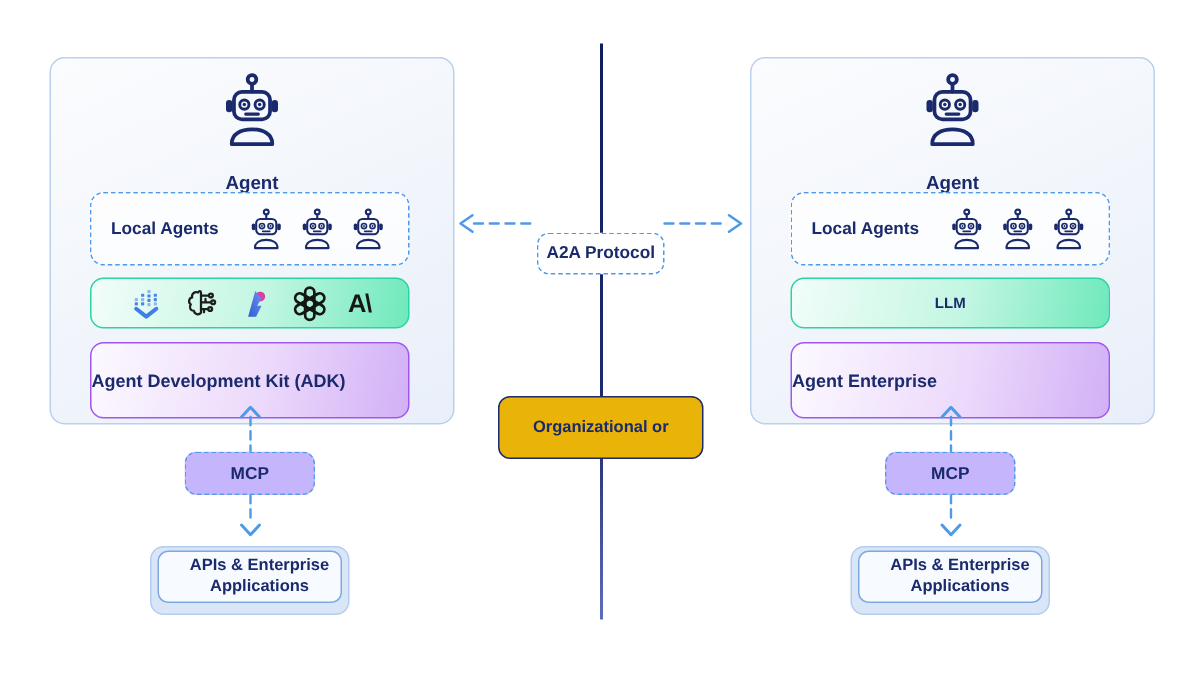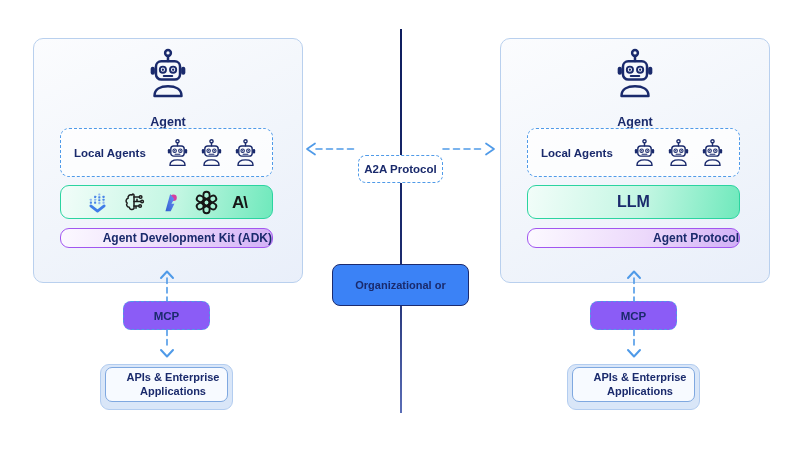--- a/index.html
+++ b/index.html
@@ -26,58 +26,58 @@
   }
   .local-label{font-size:11.5px;font-weight:700;color:#1a2a6c;white-space:nowrap;text-align:right;}
   .mini-robots{display:flex;gap:7px;align-items:center;}
   .robot-small{width:27px;height:29px;display:block;}
 
   .model-box{
     top:146px;height:34px;border:1.5px solid #2bd4a0;border-radius:9px;
     background:linear-gradient(100deg,#f2fdf9 0%,#c2f6e2 55%,#6fe9bc 100%);
     display:flex;align-items:center;justify-content:center;gap:13px;
   }
-  .model-box .llm-label{font-size:16px;font-weight:700;color:#1a2a6c;}
+  .model-box .llm-label{font-size:10px;font-weight:700;color:#1a2a6c;}
   .logo{height:24px;display:flex;align-items:center;justify-content:center;}
   .anthropic-glyph{font-size:17px;font-weight:800;color:#161616;letter-spacing:-1px;line-height:1;}
 
   .framework-box{
-    top:189px;height:20px;border:1.5px solid #a256f0;border-radius:9px;
+    top:189px;height:51px;border:1.5px solid #a256f0;border-radius:9px;
     background:linear-gradient(100deg,#fcf9ff 0%,#ecd9fb 55%,#d2b0f6 100%);
-    display:flex;align-items:center;justify-content:flex-end;
+    display:flex;align-items:center;justify-content:flex-start;
   }
   .framework-label{font-size:12px;font-weight:700;color:#1a2a6c;}
 
   
   .center-line{
     position:absolute;left:400px;top:29px;width:2px;height:384px;z-index:0;
     background:linear-gradient(180deg,#0e1d5e 0%,#1d2c70 65%,#5b6eb7 100%);
   }
   .a2a-box{
     position:absolute;left:358px;top:135px;width:85px;height:28px;z-index:2;
     background:#ffffff;border:1.6px dashed #4f9ae8;border-radius:8px;box-sizing:border-box;
     display:flex;align-items:center;justify-content:center;margin-top:20px;
   }
   .a2a-label{font-size:11.5px;font-weight:700;color:#1a2a6c;white-space:nowrap;}
   .boundary-box{
     position:absolute;left:332px;top:264px;width:137px;height:42px;z-index:2;
-    background:#3b82f6;border:1.6px solid #1c2b6e;border-radius:8px;box-sizing:border-box;
+    background:#eab308;border:1.6px solid #1c2b6e;border-radius:8px;box-sizing:border-box;
     display:flex;flex-direction:column;align-items:center;justify-content:center;line-height:1.3;
   }
   .boundary-box span{font-size:11px;font-weight:700;color:#1a2a6c;white-space:nowrap;}
 
   .h-arrows{position:absolute;left:303px;top:140px;width:195px;height:18px;z-index:1;}
   .v-connector{position:absolute;top:264px;width:22px;height:100px;z-index:1;}
   .v-connector-left{left:156px;}
   .v-connector-right{left:623px;}
 
   
   .mcp-box{
     position:absolute;top:301px;width:87px;height:29px;z-index:2;
-    background:#8b5cf6;border:1.6px dashed #4f9ae8;border-radius:8px;box-sizing:border-box;
+    background:#c4b5fd;border:1.6px dashed #4f9ae8;border-radius:8px;box-sizing:border-box;
     display:flex;align-items:center;justify-content:center;
   }
   .mcp-left{left:123px;}
   .mcp-right{left:590px;}
   .mcp-label{font-size:11.5px;font-weight:700;color:#1a2a6c;}
 
   .apis-stack{
     position:absolute;top:364px;width:133px;height:46px;z-index:2;
     background:#d9e6f8;border:1px solid #b3cdf0;border-radius:9px;box-sizing:border-box;
     padding:2px 4px 7px 4px;
@@ -244,21 +244,21 @@
             <use href="#robot"></use>
           </svg>
       </span>
     </div>
 
     <div class="inner-box model-box">
       <span class="llm-label">LLM</span>
     </div>
 
     <div class="inner-box framework-box">
-      <span class="framework-label">Agent Protocol</span>
+      <span class="framework-label">Agent Enterprise</span>
     </div>
   </div>
 
   <svg class="v-connector v-connector-left" viewBox="0 0 22 100">
     <g stroke="#4f9ae8" fill="none" stroke-linecap="round" stroke-linejoin="round">
       <polyline points="5,14 11,7.5 17,14" stroke-width="2"></polyline>
       <line x1="11" y1="14" x2="11" y2="37" stroke-width="1.6" stroke-dasharray="5.5 4"></line>
       <line x1="11" y1="66" x2="11" y2="85" stroke-width="1.6" stroke-dasharray="5.5 4"></line>
       <polyline points="5,86 11,92.5 17,86" stroke-width="2"></polyline>
     </g>

